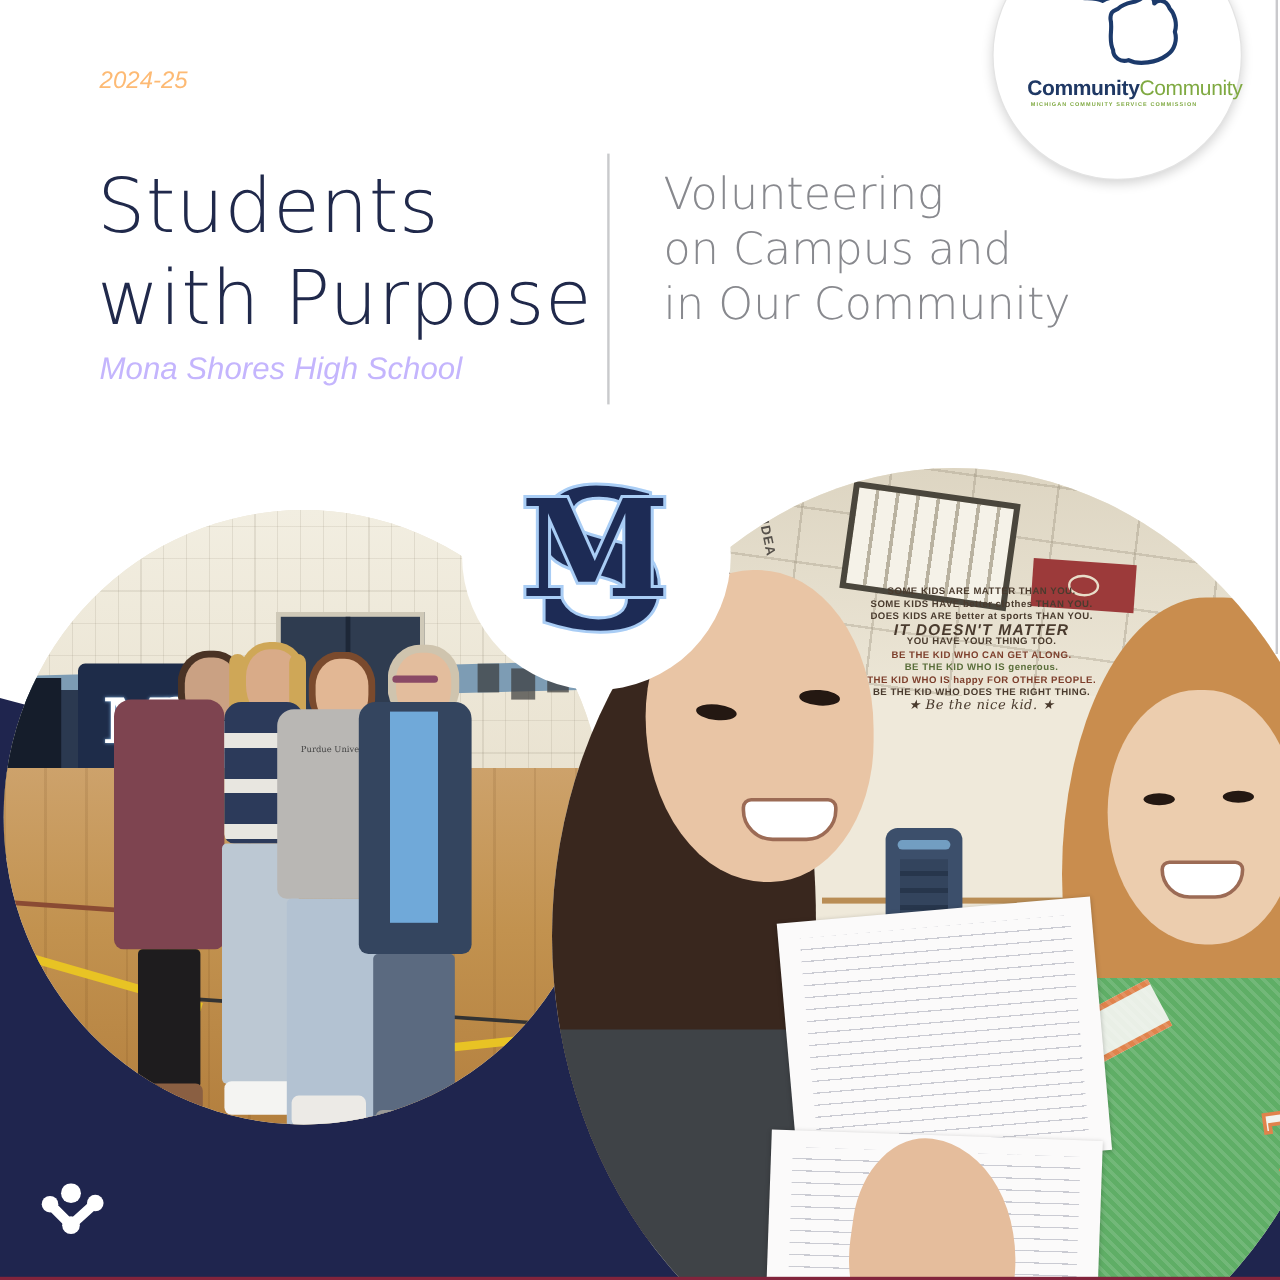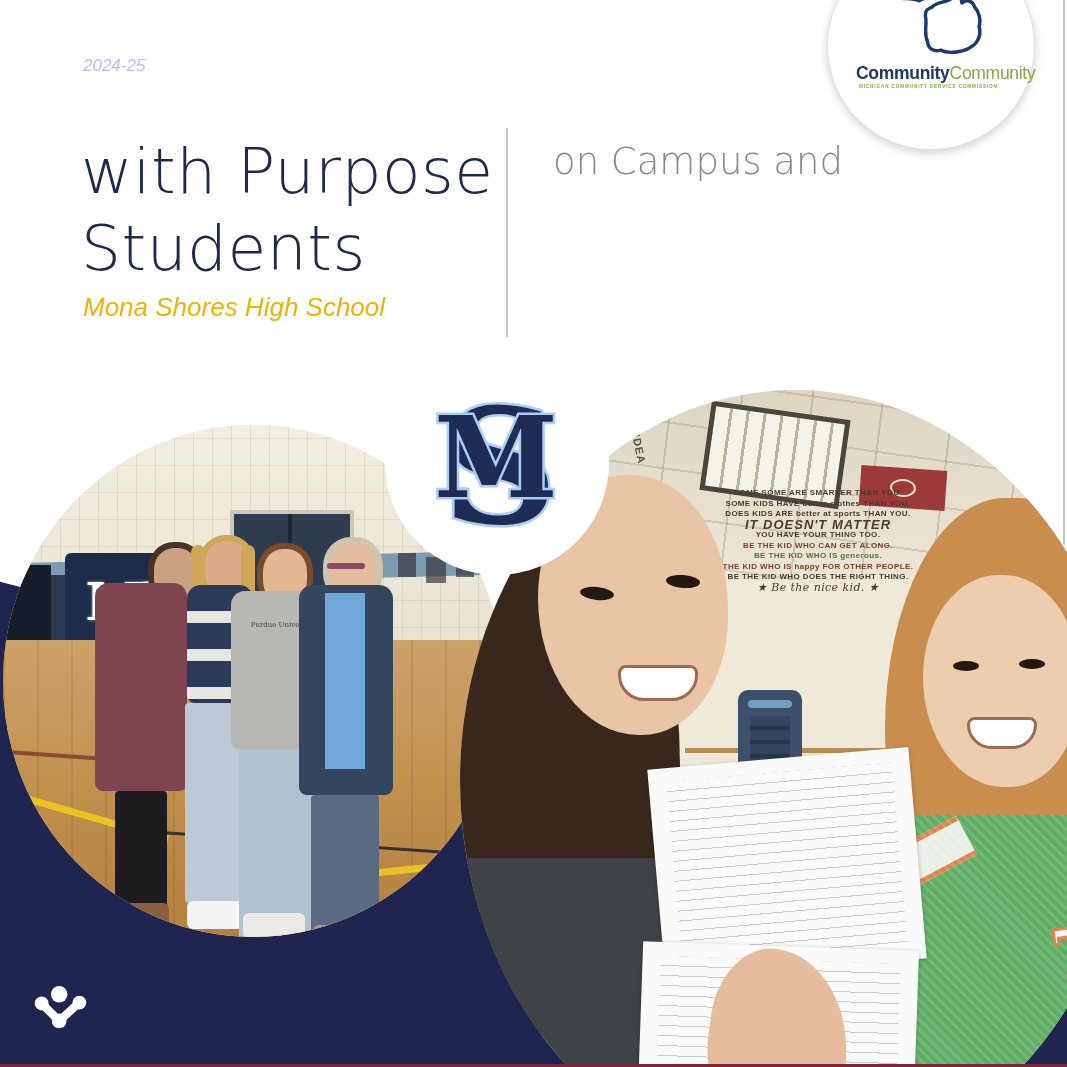--- a/index.html
+++ b/index.html
@@ -5,25 +5,25 @@
   html,body{margin:0;padding:0;background:#555;}
   .canvas{position:relative;width:1067px;height:1067px;overflow:hidden;
           background:#1f254e;font-family:"Liberation Sans",sans-serif;}
   .abs{position:absolute;}
 
   
   .white-sweep{left:-617px;top:-550px;width:2300px;height:1200px;background:#ffffff;
                border-radius:50%;z-index:1;}
 
   
-  .year{left:83px;top:56px;font-size:17px;font-style:italic;color:#c4b5fd;z-index:6;text-align:right;}
+  .year{left:83px;top:56px;font-size:20px;font-style:italic;color:#fdba74;z-index:6;text-align:right;}
   .title{left:81px;top:133px;font-size:63px;line-height:77px;font-weight:200;
          color:#20294b;z-index:6;font-family:"DejaVu Sans","Liberation Sans",sans-serif;
          letter-spacing:.5px;}
-  .subtitle{left:83px;top:292px;font-size:26px;font-style:italic;color:#eab308;z-index:6;}
+  .subtitle{left:83px;top:292px;font-size:26px;font-style:italic;color:#c4b5fd;z-index:6;}
   .divider{left:506px;top:128px;width:2px;height:209px;background:#c9cacc;z-index:6;}
   .tagline{left:553px;top:139px;font-size:37px;line-height:46px;font-weight:300;
            color:#88898e;z-index:6;font-family:"DejaVu Sans","Liberation Sans",sans-serif;}
 
   
   .vm-circle{left:827px;top:-58px;width:206px;height:206px;border-radius:50%;background:#fff;
              border:1px solid #e3e3e3;box-shadow:0 3px 10px rgba(0,0,0,.18);z-index:7;}
   .vm-map{left:55px;top:2px;width:132px;height:118px;}
   .vm-text{left:28px;top:120px;white-space:nowrap;font-size:17.5px;letter-spacing:-.3px;}
   .vm-word1{font-weight:bold;color:#1f3864;}
@@ -144,27 +144,29 @@
 </style>
 </head>
 <body>
 
 <div class="canvas">
 
   <div class="abs white-sweep"></div>
 
   <div class="abs year">2024-25</div>
   <div class="abs title">
+    <div>Students</div>
     <div>with Purpose</div>
-    <div>Students</div>
   </div>
   <div class="abs subtitle">Mona Shores High School</div>
   <div class="abs divider"></div>
   <div class="abs tagline">
+    <div>Volunteering</div>
     <div>on Campus and</div>
+    <div>in Our Community</div>
   </div>
 
   <div class="abs vm-circle">
     <svg class="abs vm-map" viewBox="0 0 120 110" fill="#ffffff" stroke="#1c3a6b" stroke-width="3.2" stroke-linejoin="round">
       <path d="M8,47 C12,38 22,34 28,38 C32,33 38,30 42,34 C44,28 50,26 54,30 L52,36 C58,32 66,34 70,40 C76,38 84,40 88,46 L80,50 C72,46 64,50 58,46 C50,52 40,46 32,52 C24,48 14,52 8,47 Z"></path>
       <path d="M44,58 C50,52 58,54 62,50 C66,46 72,48 72,54 C76,50 82,52 84,58 C88,62 90,70 88,76 C90,82 88,90 82,94 C74,100 60,102 52,98 C46,100 40,96 40,90 C36,82 40,74 38,66 C38,60 40,60 44,58 Z"></path>
     </svg>
     <div class="abs vm-text">
       <span class="vm-word1">Community</span><span class="vm-word2">Community</span>
     </div>
@@ -225,21 +227,21 @@
   </div>
 
   <div class="abs photo-right">
     <div class="abs ceiling"></div>
     <div class="abs light-fixture"></div>
     <div class="abs red-tile">
         <i></i>
       </div>
     <div class="abs big-idea">BIG IDEA</div>
     <div class="abs wall-quote">
-      <div class="q0">SOME SOME ARE SMARTER THAN YOU.</div>
+      <div class="q0">SOME KIDS ARE MATTER THAN YOU.</div>
       <div class="q1">SOME KIDS HAVE better clothes THAN YOU.</div>
       <div class="q2">DOES KIDS ARE better at sports THAN YOU.</div>
       <div class="q3">IT DOESN'T MATTER</div>
       <div class="q4">YOU HAVE YOUR THING TOO.</div>
       <div class="q5">BE THE KID WHO CAN GET ALONG.</div>
       <div class="q6">BE THE KID WHO IS generous.</div>
       <div class="q7">THE KID WHO IS happy FOR OTHER PEOPLE.</div>
       <div class="q8">BE THE KID WHO DOES THE RIGHT THING.</div>
       <div class="q9">★ Be the nice kid. ★</div>
     </div>

